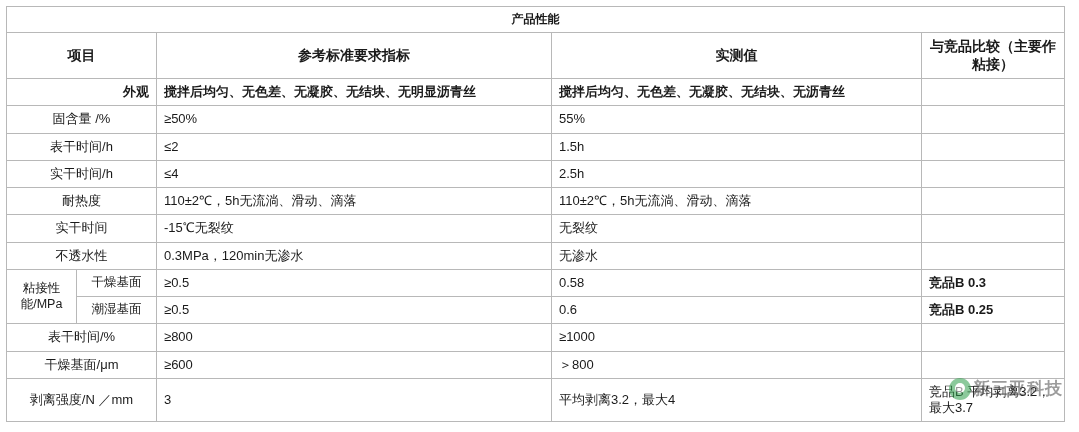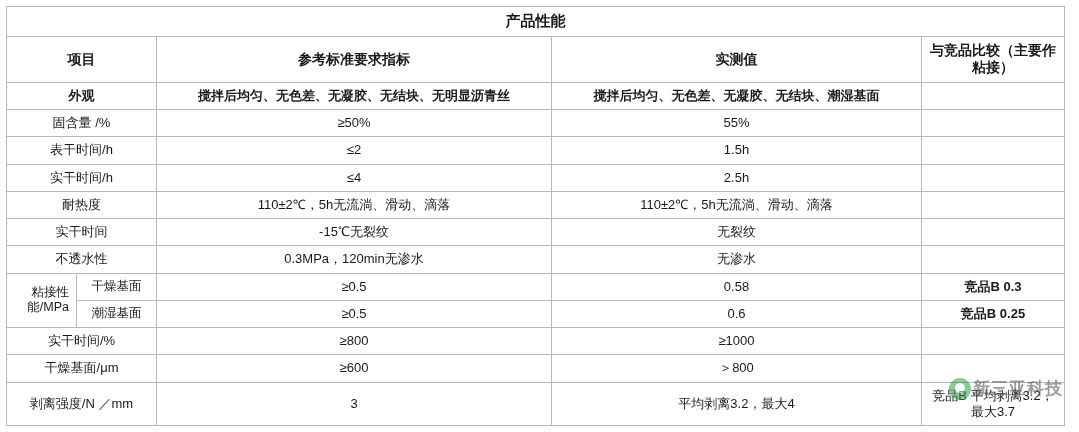--- a/index.html
+++ b/index.html
@@ -31,46 +31,47 @@
   table.perf td {
     border: 1px solid #b8b8b8;
     padding: 5px 7px;
     vertical-align: middle;
     line-height: 1.25;
     color: #1a1a1a;
   }
   .title-cell {
     text-align: center;
     font-weight: bold;
-    font-size: 15px;
+    font-size: 12px;
     padding: 7px 0;
     margin-left: 44px;
   }
   .hdr {
     text-align: center;
     font-weight: bold;
     font-size: 14px;
     padding: 10px 6px;
   }
   .rowlabel-wide {
     text-align: center;
     font-size: 13px;
   }
   .bold {
     font-weight: bold;
+    text-align: right;
   }
   .val {
-    text-align: center;
+    text-align: left;
   }
   .sub-label {
     text-align: center;
     font-size: 12.5px;
   }
   .group-label {
-    text-align: right;
+    text-align: center;
     font-size: 12.5px;
     padding-left: 3px;
   }
   .tall {
     height: 40px;
   }
   .watermark {
     position: absolute;
     right: 16px;
     bottom: 32px;
@@ -125,21 +126,21 @@
       <tr>
         <td class="hdr" colspan="2">项目</td>
         <td class="hdr">参考标准要求指标</td>
         <td class="hdr">实测值</td>
         <td class="hdr">与竞品比较（主要作粘接）</td>
       </tr>
 
       <tr>
         <td class="rowlabel-wide bold" colspan="2">外观</td>
         <td class="val bold">搅拌后均匀、无色差、无凝胶、无结块、无明显沥青丝</td>
-        <td class="val bold">搅拌后均匀、无色差、无凝胶、无结块、潮湿基面</td>
+        <td class="val bold">搅拌后均匀、无色差、无凝胶、无结块、无沥青丝</td>
         <td class="val"></td>
       </tr>
 
       <tr>
         <td class="rowlabel-wide" colspan="2">固含量 /%</td>
         <td class="val">≥50%</td>
         <td class="val">55%</td>
         <td class="val"></td>
       </tr>
 
@@ -187,21 +188,21 @@
       </tr>
 
       <tr>
         <td class="sub-label">潮湿基面</td>
         <td class="val">≥0.5</td>
         <td class="val">0.6</td>
         <td class="val bold">竞品B 0.25</td>
       </tr>
 
       <tr>
-        <td class="rowlabel-wide" colspan="2">实干时间/%</td>
+        <td class="rowlabel-wide" colspan="2">表干时间/%</td>
         <td class="val">≥800</td>
         <td class="val">≥1000</td>
         <td class="val"></td>
       </tr>
 
       <tr>
         <td class="rowlabel-wide" colspan="2">干燥基面/μm</td>
         <td class="val">≥600</td>
         <td class="val">＞800</td>
         <td class="val"></td>

